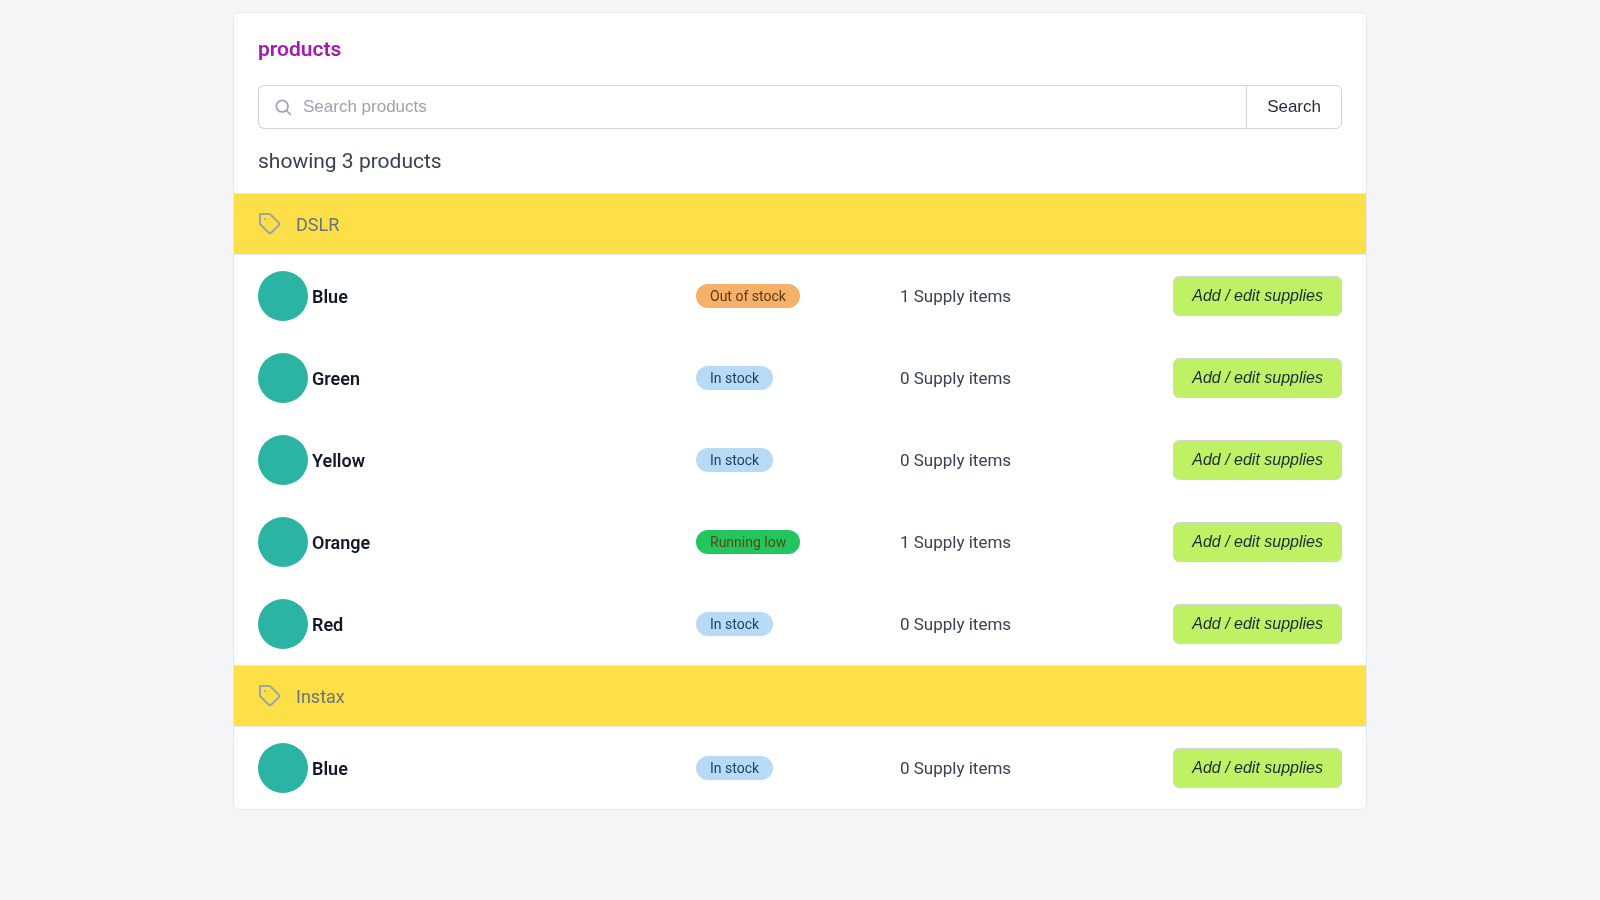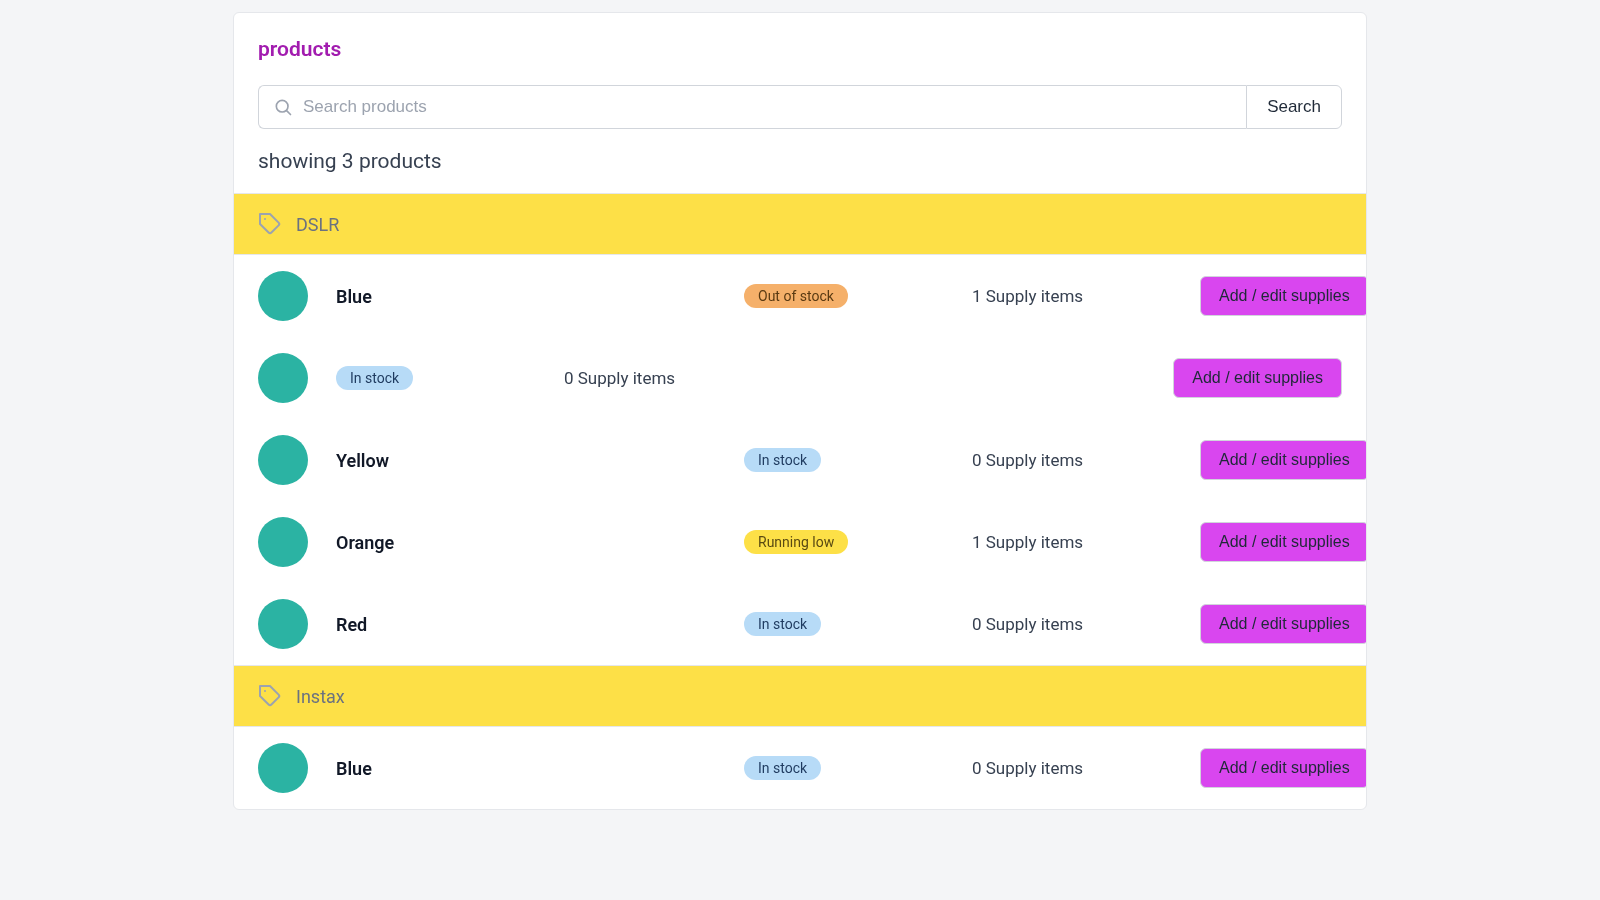--- a/index.html
+++ b/index.html
@@ -74,21 +74,21 @@
     background: #fde047;
     color: #6b7280;
     gap: 14px;
   }
   .group-label { font-size: 18px; color: #6b7280; }
   .tag-icon { color: #9ca3af; flex-shrink: 0; }
   .row {
     display: flex;
     align-items: center;
     padding: 16px 24px;
-    gap: 28px;
+    gap: 4px;
   }
   .avatar {
     width: 50px;
     height: 50px;
     border-radius: 50%;
     background: #2bb3a3;
     flex-shrink: 0;
   }
   .variant-name {
     flex: 0 0 380px;
@@ -100,36 +100,37 @@
   .pill {
     display: inline-block;
     padding: 4px 14px;
     border-radius: 999px;
     font-size: 14px;
     color: #374151;
     white-space: nowrap;
   }
   .pill-out   { background: #f5b06a; color: #5a3a12; }
   .pill-in    { background: #b7dbf7; color: #1e3a5f; }
-  .pill-low   { background: #fde047; color: #5a4a12; }
+  .pill-low   { background: #22c55e; color: #5a4a12; }
   .supply-col {
     flex: 0 0 200px;
     font-size: 17px;
     color: #374151;
   }
   .action-col { margin-left: auto; }
   .edit-btn {
     border: 1px solid #d1d5db;
-    background: #d946ef;
+    background: #bef264;
     border-radius: 6px;
     padding: 10px 18px;
     font-size: 16px;
     color: #1f2937;
     cursor: pointer;
     white-space: nowrap;
+    font-style: italic;
   }
 </style>
 </head>
 <body>
 
 <div class="card">
   <div class="card-header">
     <div class="card-title">products</div>
 
     <div class="search-row">
@@ -156,20 +157,21 @@
       </div>
       <div class="row">
         <div class="avatar"></div>
         <div class="variant-name">Blue</div>
         <div class="status-col"><span class="pill pill-out">Out of stock</span></div>
         <div class="supply-col">1 Supply items</div>
         <div class="action-col"><button class="edit-btn">Add / edit supplies</button></div>
       </div>
       <div class="row">
         <div class="avatar"></div>
+        <div class="variant-name">Green</div>
         <div class="status-col"><span class="pill pill-in">In stock</span></div>
         <div class="supply-col">0 Supply items</div>
         <div class="action-col"><button class="edit-btn">Add / edit supplies</button></div>
       </div>
       <div class="row">
         <div class="avatar"></div>
         <div class="variant-name">Yellow</div>
         <div class="status-col"><span class="pill pill-in">In stock</span></div>
         <div class="supply-col">0 Supply items</div>
         <div class="action-col"><button class="edit-btn">Add / edit supplies</button></div>

